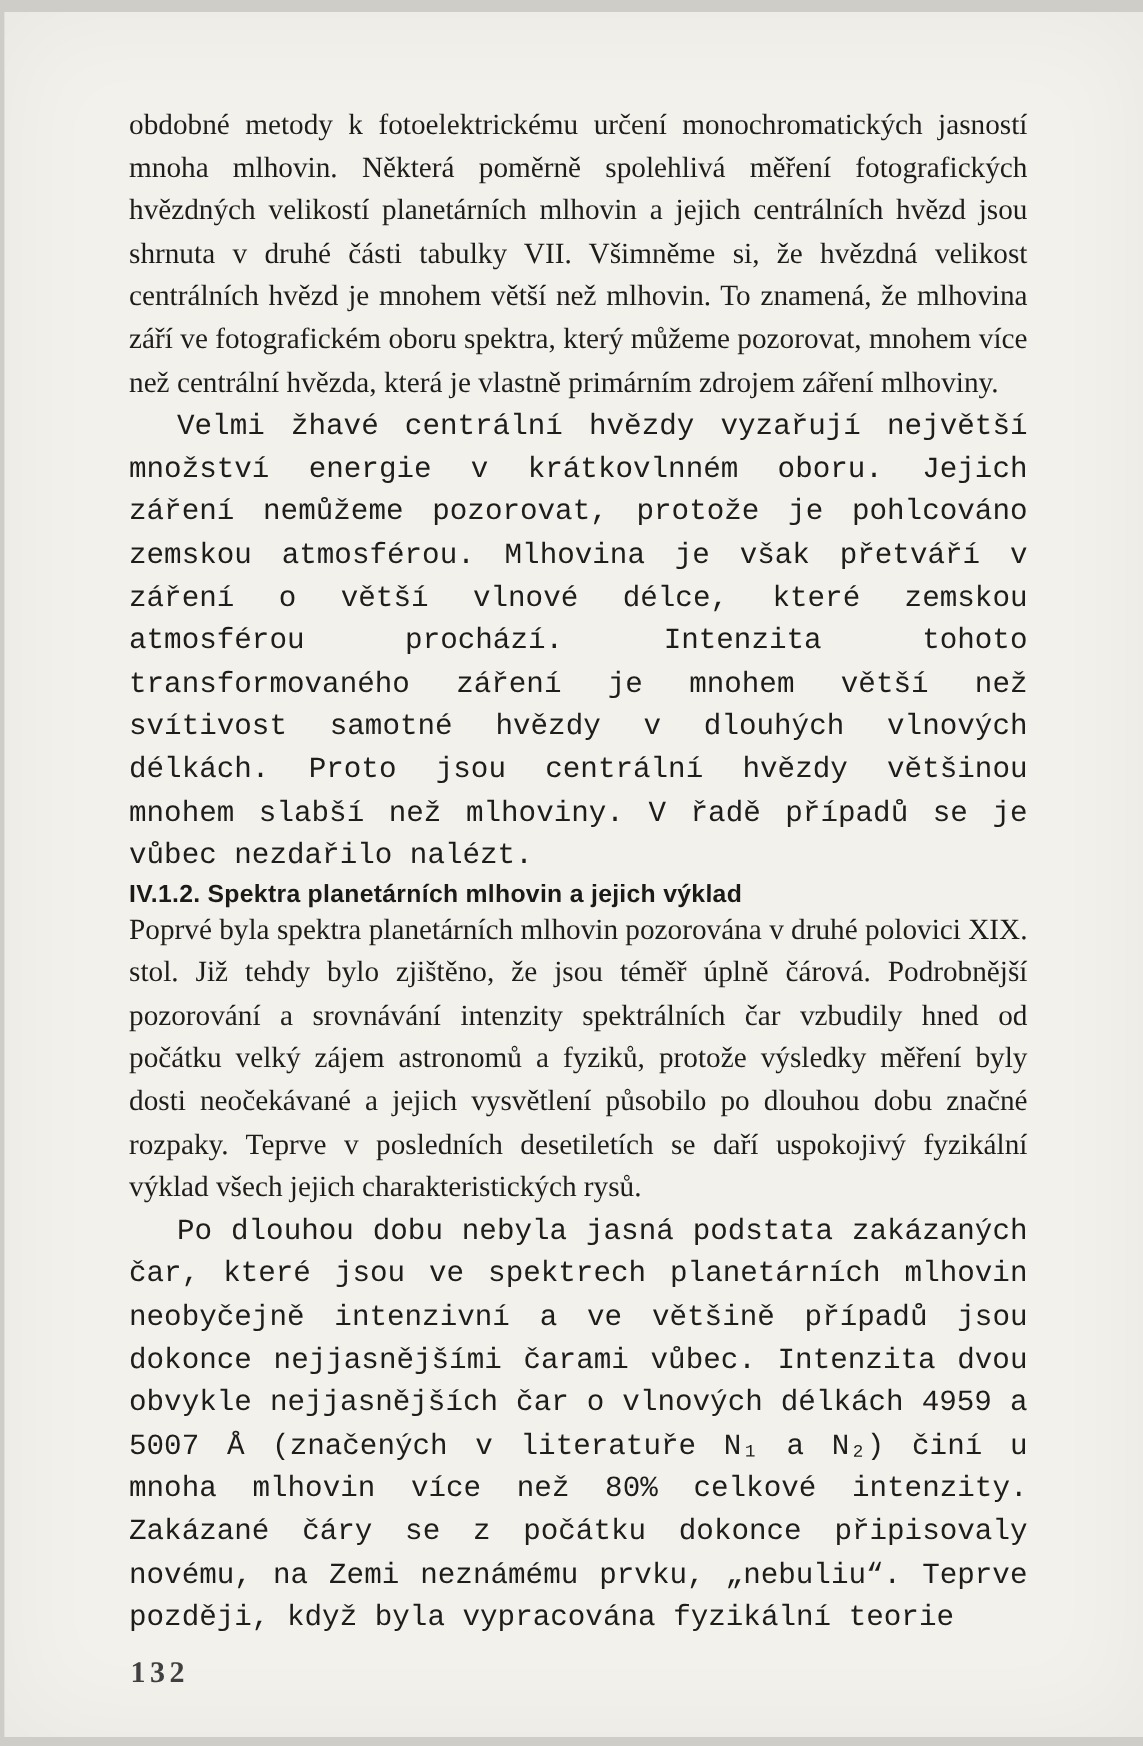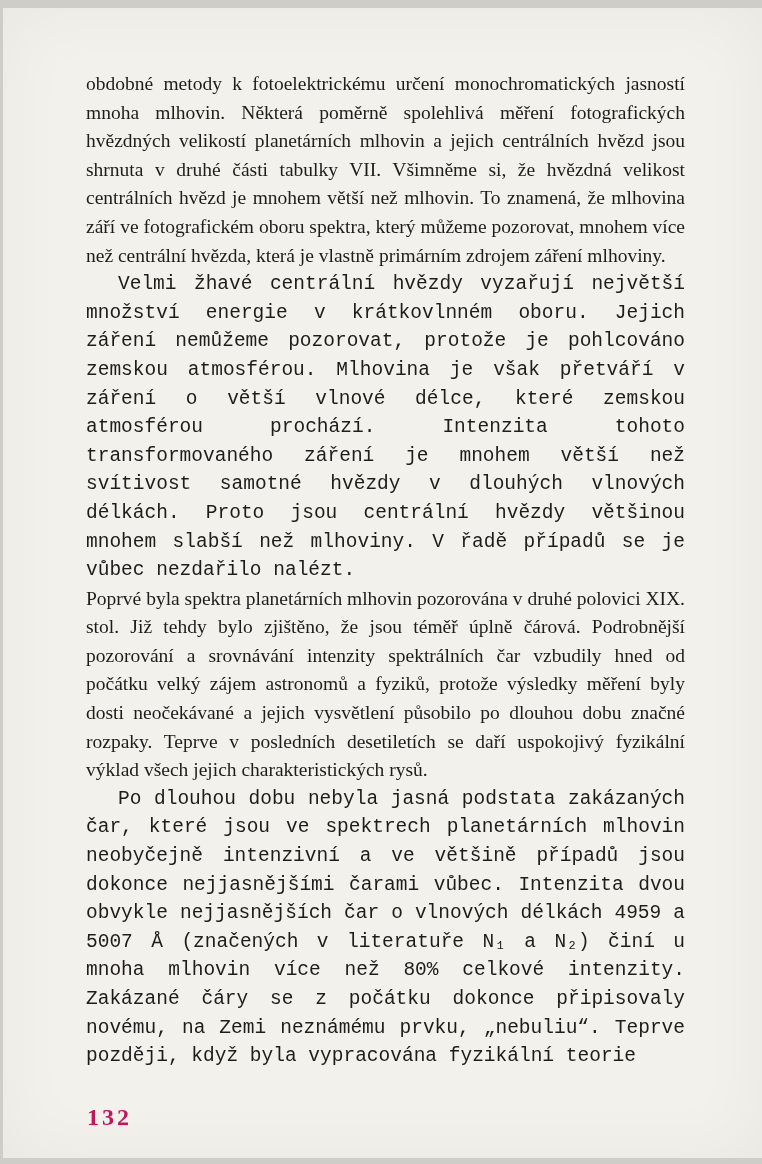--- a/index.html
+++ b/index.html
@@ -49,38 +49,39 @@
       color: #1b1a18;
       margin: 56px 0 30px 0;
       text-align: left;
       text-indent: 0;
       line-height: 22px;
     }
     .page-number {
       position: absolute;
       left: 84px;
       top: 1096px;
-      color: #be185d;
-      font-size: 24px;
+      color: #404040;
+      font-size: 20px;
       font-weight: 700;
       letter-spacing: 3px;
       font-family: "Liberation Serif", serif;
     }
   </style>
 </head>
 <body>
 
 <div class="page">
 
   <div class="text-block">
 
     <p>obdobné metody k fotoelektrickému určení monochromatických jasností mnoha mlhovin. Některá poměrně spolehlivá měření fotografických hvězdných velikostí planetárních mlhovin a jejich centrálních hvězd jsou shrnuta v druhé části tabulky VII. Všimněme si, že hvězdná velikost centrálních hvězd je mnohem větší než mlhovin. To znamená, že mlhovina září ve fotografickém oboru spektra, který můžeme pozorovat, mnohem více než centrální hvězda, která je vlastně primárním zdrojem záření mlhoviny.</p>
 
     <p class="indented">Velmi žhavé centrální hvězdy vyzařují největší množství energie v krátkovlnném oboru. Jejich záření nemůžeme pozorovat, protože je pohlcováno zemskou atmosférou. Mlhovina je však přetváří v záření o větší vlnové délce, které zemskou atmosférou prochází. Intenzita tohoto transformovaného záření je mnohem větší než svítivost samotné hvězdy v dlouhých vlnových délkách. Proto jsou centrální hvězdy většinou mnohem slabší než mlhoviny. V řadě případů se je vůbec nezdařilo nalézt.</p>
 
+    <p class="section-heading">IV.1.2. Spektra planetárních mlhovin a jejich výklad</p>
 
     <p>Poprvé byla spektra planetárních mlhovin pozorována v druhé polovici XIX. stol. Již tehdy bylo zjištěno, že jsou téměř úplně čárová. Podrobnější pozorování a srovnávání intenzity spektrálních čar vzbudily hned od počátku velký zájem astronomů a fyziků, protože výsledky měření byly dosti neočekávané a jejich vysvětlení působilo po dlouhou dobu značné rozpaky. Teprve v posledních desetiletích se daří uspokojivý fyzikální výklad všech jejich charakteristických rysů.</p>
 
     <p class="indented">Po dlouhou dobu nebyla jasná podstata zakázaných čar, které jsou ve spektrech planetárních mlhovin neobyčejně intenzivní a ve většině případů jsou dokonce nejjasnějšími čarami vůbec. Intenzita dvou obvykle nejjasnějších čar o vlnových délkách 4959 a 5007 Å (značených v literatuře N₁ a N₂) činí u mnoha mlhovin více než 80% celkové intenzity. Zakázané čáry se z počátku dokonce připisovaly novému, na Zemi neznámému prvku, „nebuliu“. Teprve později, když byla vypracována fyzikální teorie</p>
 
   </div>
 
   <div class="page-number">132</div>
 
 </div>

